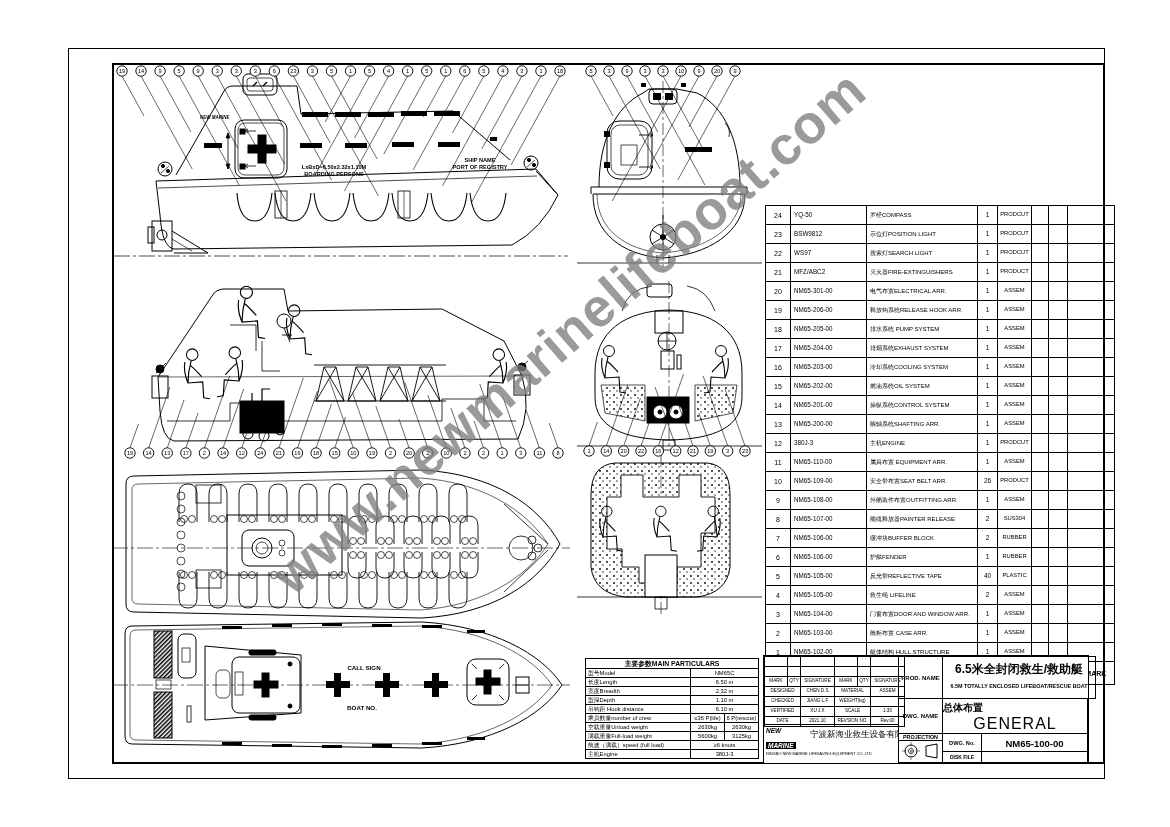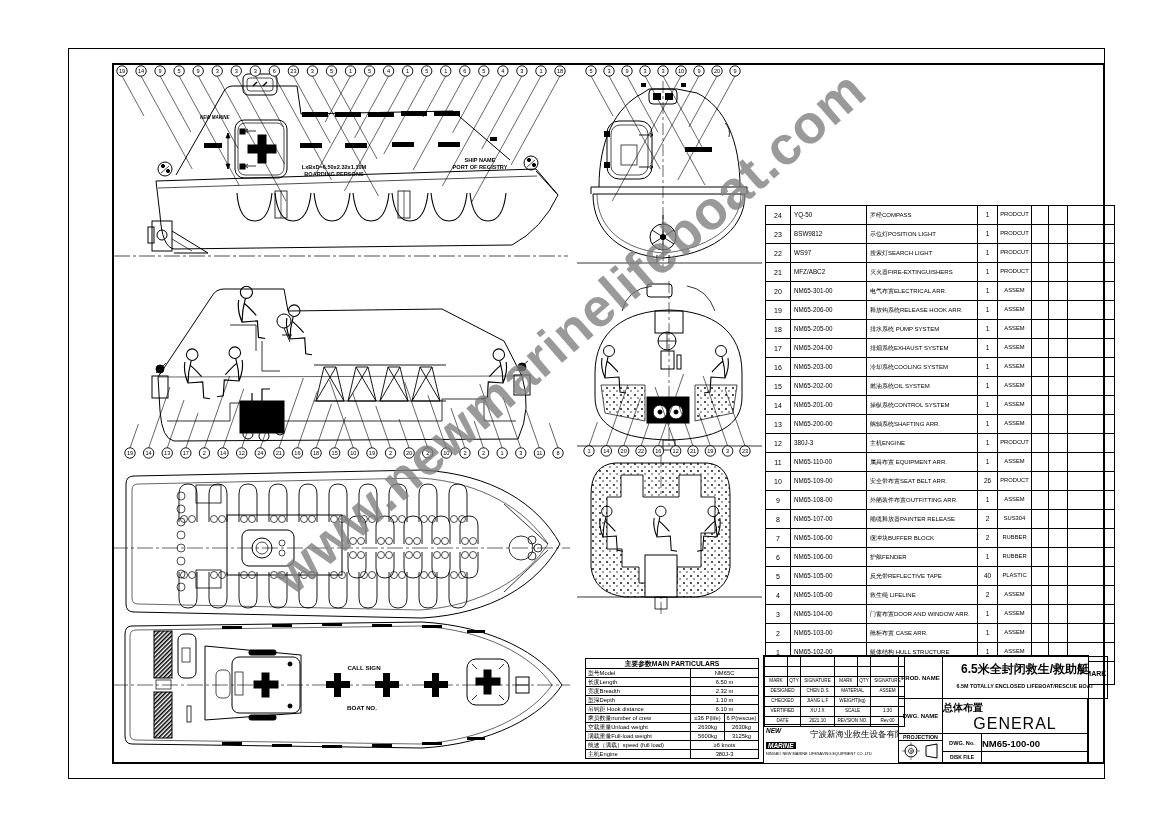--- a/index.html
+++ b/index.html
@@ -1106,21 +1106,21 @@
     <div id="company">
       <div id="logo-box">
         <div class="l1">NEW</div>
         <div class="l2">MARINE</div>
       </div>
       <div class="cn">宁波新海业救生设备有限公司</div>
       <div class="en">NINGBO NEW MARINE LIFESAVING EQUIPMENT CO.,LTD</div>
     </div>
 
     <div class="cell tb-label" style="left:134px;top:0;width:45px;height:43px">PROD. NAME</div>
-    <div class="cell" style="left:178px;top:0;width:166px;height:43px">
+    <div class="cell" style="left:178px;top:0;width:154px;height:43px">
       <div class="cn-big" style="margin-top:4px">6.5米全封闭救生/救助艇</div>
       <div class="en-small" style="margin-top:5px">6.5M TOTALLY ENCLOSED LIFEBOAT/RESCUE BOAT</div>
     </div>
     <div class="cell tb-label" style="left:134px;top:42px;width:45px;height:36px">DWG. NAME</div>
     <div class="cell" style="left:178px;top:42px;width:146px;height:36px">
       <div style="font-size:10px;font-weight:bold;text-align:left;margin-top:2px">总体布置</div>
       <div style="font-size:16px;text-align:center;letter-spacing:1px">GENERAL ARRANGEMENT</div>
     </div>
     <div class="cell" style="left:134px;top:77px;width:45px;height:30px">
       <div style="font-size:5.4px;font-weight:bold;text-align:center;border-bottom:0.5px solid #000">PROJECTION</div>
@@ -1128,19 +1128,19 @@
         <g stroke="#000" fill="none" stroke-width="1">
           <circle cx="12" cy="10" r="6"></circle>
             <circle cx="12" cy="10" r="2.5" stroke-width="0.7"></circle>
           <path d="M3,10 h18 M12,1 v18" stroke-width="0.5" stroke-dasharray="4 1.5 1 1.5"></path>
           <path d="M27,5 L38,3 V17 L27,15 Z"></path>
         </g>
       </svg>
     </div>
     <div class="cell tb-label" style="left:178px;top:77px;width:40px;height:19px;font-size:5.6px">DWG. No.</div>
     <div class="cell" style="left:217px;top:77px;width:107px;height:19px;font-size:9.5px;font-weight:bold;
-         line-height:19px">NM65-100-00</div>
+         text-align:center;line-height:19px">NM65-100-00</div>
     <div class="cell tb-label" style="left:178px;top:95px;width:40px;height:12px;font-size:5px">DISK FILE</div>
     <div class="cell" style="left:217px;top:95px;width:107px;height:12px"></div>
   </div>
 
   <div id="wm" class="abs">www.newmarinelifeboat.com</div>
 </div>
 
 </body></html>

